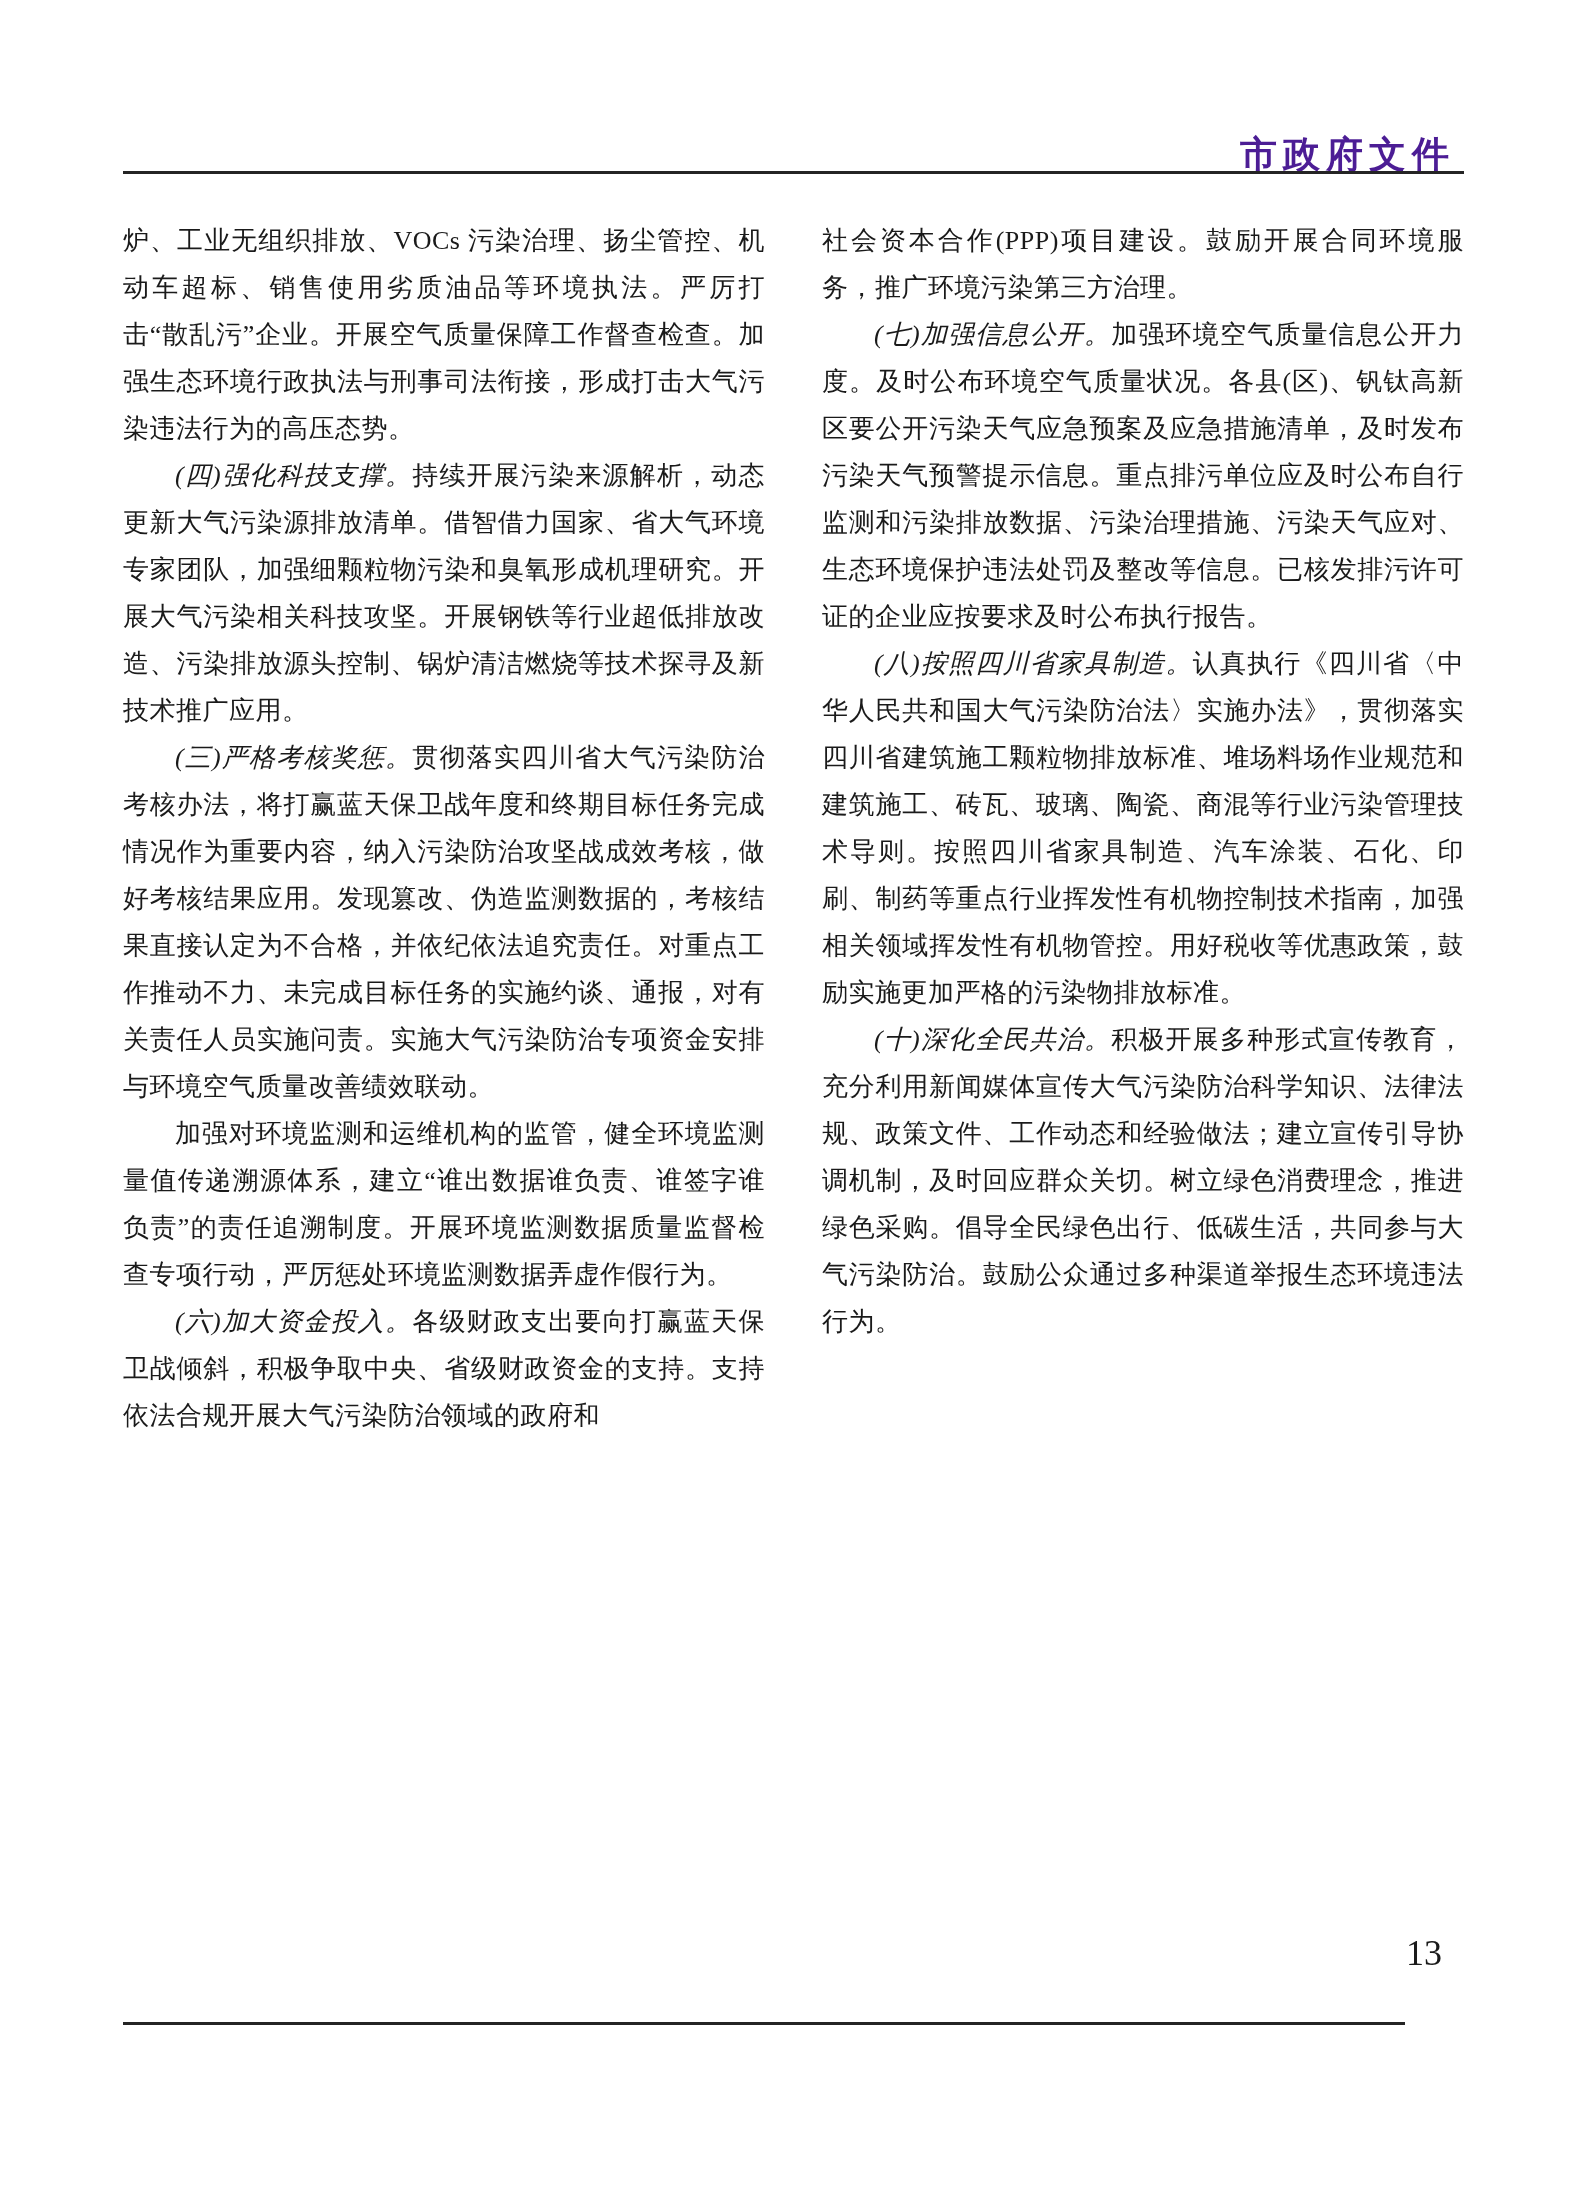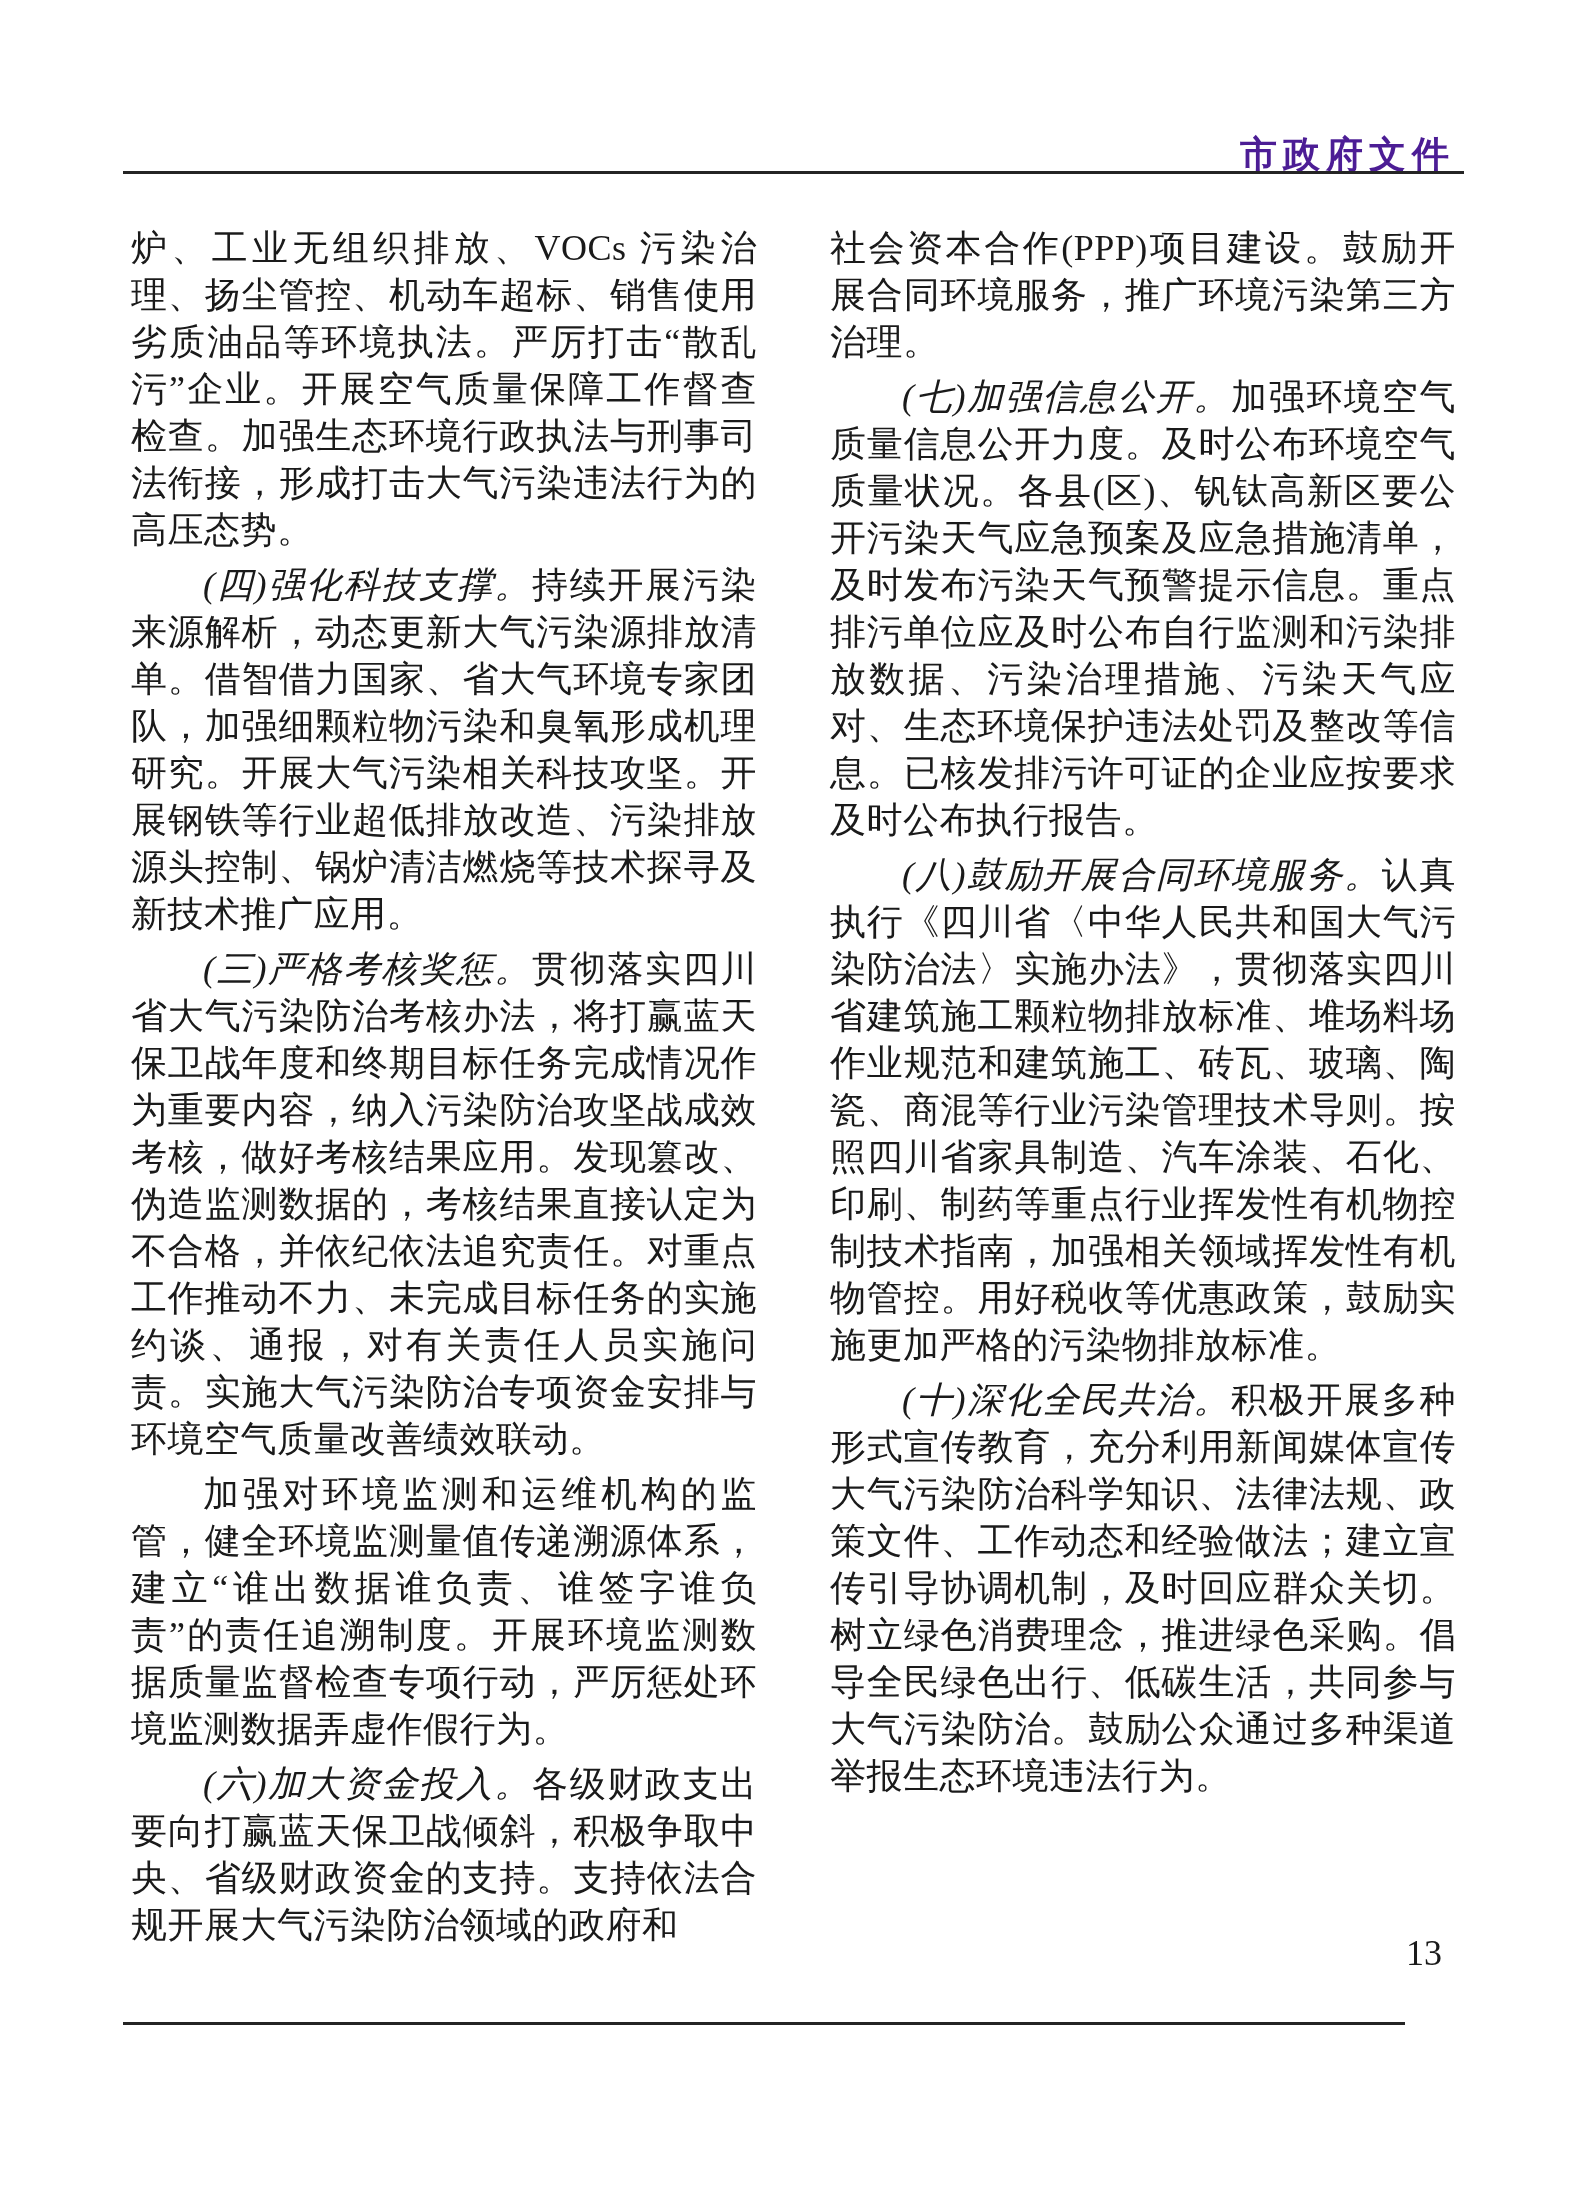--- a/index.html
+++ b/index.html
@@ -39,22 +39,22 @@
     top: 217px;
     left: 123px;
     width: 1341px;
     display: flex;
     gap: 57px;
   }
   .col {
     width: 642px;
   }
   .col p {
-    margin: 8px;
-    font-size: 36px;
+    margin: 0;
+    font-size: 26px;
     line-height: 47px;
     text-align: justify;
     letter-spacing: 0.5px;
     font-family: Liberation Serif, serif;
   }
   .col p.indent {
     text-indent: 2em;
   }
   .kai {
     font-style: italic;
@@ -86,20 +86,20 @@
   <div class="col">
       <p class=""><span class="song">炉、工业无组织排放、VOCs 污染治理、扬尘管控、机动车超标、销售使用劣质油品等环境执法。严厉打击“散乱污”企业。开展空气质量保障工作督查检查。加强生态环境行政执法与刑事司法衔接，形成打击大气污染违法行为的高压态势。</span></p>
       <p class="indent"><span class="kai">(四)强化科技支撑。</span><span class="song">持续开展污染来源解析，动态更新大气污染源排放清单。借智借力国家、省大气环境专家团队，加强细颗粒物污染和臭氧形成机理研究。开展大气污染相关科技攻坚。开展钢铁等行业超低排放改造、污染排放源头控制、锅炉清洁燃烧等技术探寻及新技术推广应用。</span></p>
       <p class="indent"><span class="kai">(三)严格考核奖惩。</span><span class="song">贯彻落实四川省大气污染防治考核办法，将打赢蓝天保卫战年度和终期目标任务完成情况作为重要内容，纳入污染防治攻坚战成效考核，做好考核结果应用。发现篡改、伪造监测数据的，考核结果直接认定为不合格，并依纪依法追究责任。对重点工作推动不力、未完成目标任务的实施约谈、通报，对有关责任人员实施问责。实施大气污染防治专项资金安排与环境空气质量改善绩效联动。</span></p>
       <p class="indent"><span class="song">加强对环境监测和运维机构的监管，健全环境监测量值传递溯源体系，建立“谁出数据谁负责、谁签字谁负责”的责任追溯制度。开展环境监测数据质量监督检查专项行动，严厉惩处环境监测数据弄虚作假行为。</span></p>
       <p class="indent"><span class="kai">(六)加大资金投入。</span><span class="song">各级财政支出要向打赢蓝天保卫战倾斜，积极争取中央、省级财政资金的支持。支持依法合规开展大气污染防治领域的政府和</span></p>
     </div>
   <div class="col">
       <p class=""><span class="song">社会资本合作(PPP)项目建设。鼓励开展合同环境服务，推广环境污染第三方治理。</span></p>
       <p class="indent"><span class="kai">(七)加强信息公开。</span><span class="song">加强环境空气质量信息公开力度。及时公布环境空气质量状况。各县(区)、钒钛高新区要公开污染天气应急预案及应急措施清单，及时发布污染天气预警提示信息。重点排污单位应及时公布自行监测和污染排放数据、污染治理措施、污染天气应对、生态环境保护违法处罚及整改等信息。已核发排污许可证的企业应按要求及时公布执行报告。</span></p>
-      <p class="indent"><span class="kai">(八)鼓励开展合同环境服务。</span><span class="song">认真执行《四川省〈中华人民共和国大气污染防治法〉实施办法》，贯彻落实四川省建筑施工颗粒物排放标准、堆场料场作业规范和建筑施工、砖瓦、玻璃、陶瓷、商混等行业污染管理技术导则。按照四川省家具制造、汽车涂装、石化、印刷、制药等重点行业挥发性有机物控制技术指南，加强相关领域挥发性有机物管控。用好税收等优惠政策，鼓励实施更加严格的污染物排放标准。</span></p>
+      <p class="indent"><span class="kai">(八)按照四川省家具制造。</span><span class="song">认真执行《四川省〈中华人民共和国大气污染防治法〉实施办法》，贯彻落实四川省建筑施工颗粒物排放标准、堆场料场作业规范和建筑施工、砖瓦、玻璃、陶瓷、商混等行业污染管理技术导则。按照四川省家具制造、汽车涂装、石化、印刷、制药等重点行业挥发性有机物控制技术指南，加强相关领域挥发性有机物管控。用好税收等优惠政策，鼓励实施更加严格的污染物排放标准。</span></p>
       <p class="indent"><span class="kai">(十)深化全民共治。</span><span class="song">积极开展多种形式宣传教育，充分利用新闻媒体宣传大气污染防治科学知识、法律法规、政策文件、工作动态和经验做法；建立宣传引导协调机制，及时回应群众关切。树立绿色消费理念，推进绿色采购。倡导全民绿色出行、低碳生活，共同参与大气污染防治。鼓励公众通过多种渠道举报生态环境违法行为。</span></p>
     </div>
 </div>
 
 <div class="footer-rule"></div>
 
 <div class="page-number">13</div>
 
 </body></html>

